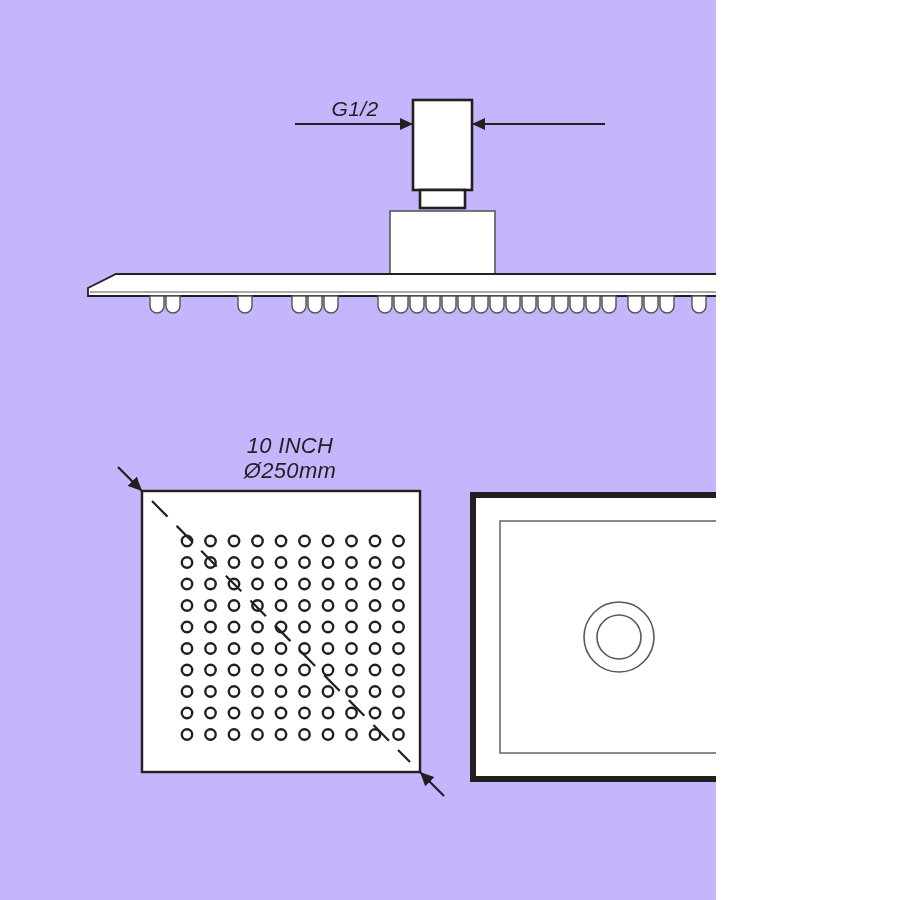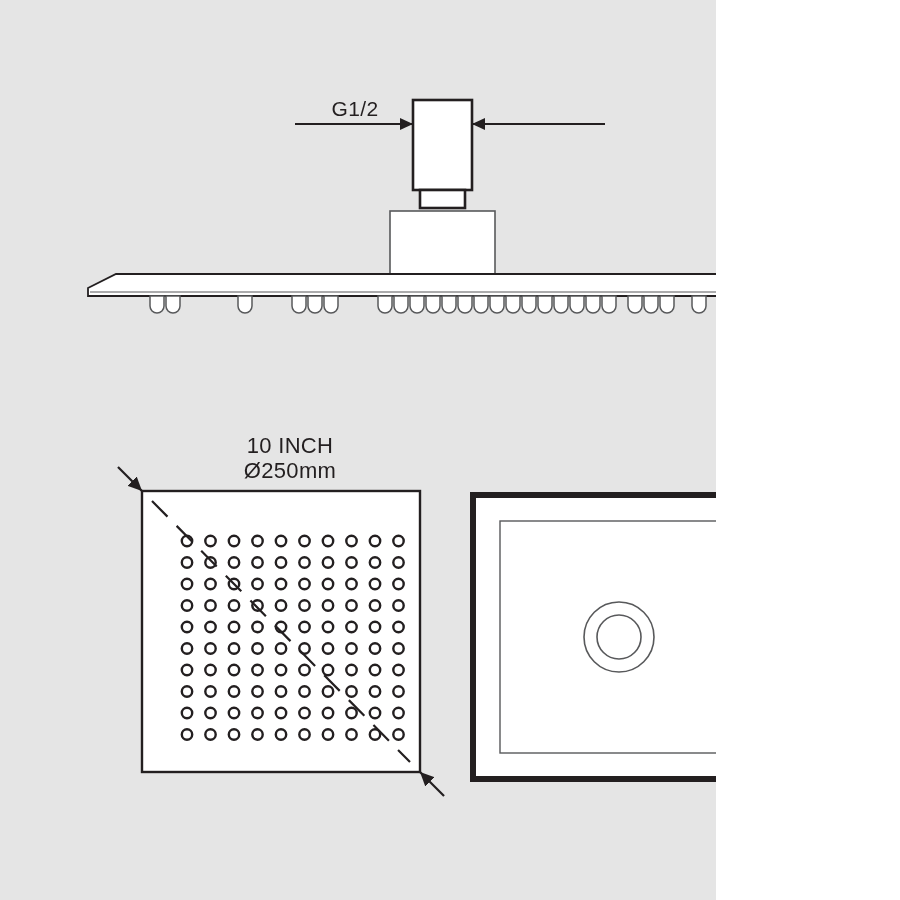--- a/index.html
+++ b/index.html
@@ -8,22 +8,23 @@
     padding: 0;
     background: #ffffff;
   }
   body {
     font-family: "Liberation Sans", sans-serif;
   }
   #sheet {
     position: relative;
     width: 716px;
     height: 900px;
-    background: #e5e5e5;
+    background: #c4b5fd;
     overflow: hidden;
+    font-style: italic;
   }
   #drawing {
     position: absolute;
     top: 0;
     left: 0;
     width: 900px;
     height: 900px;
   }
   .dim-text {
     font-family: "Liberation Sans", sans-serif;

